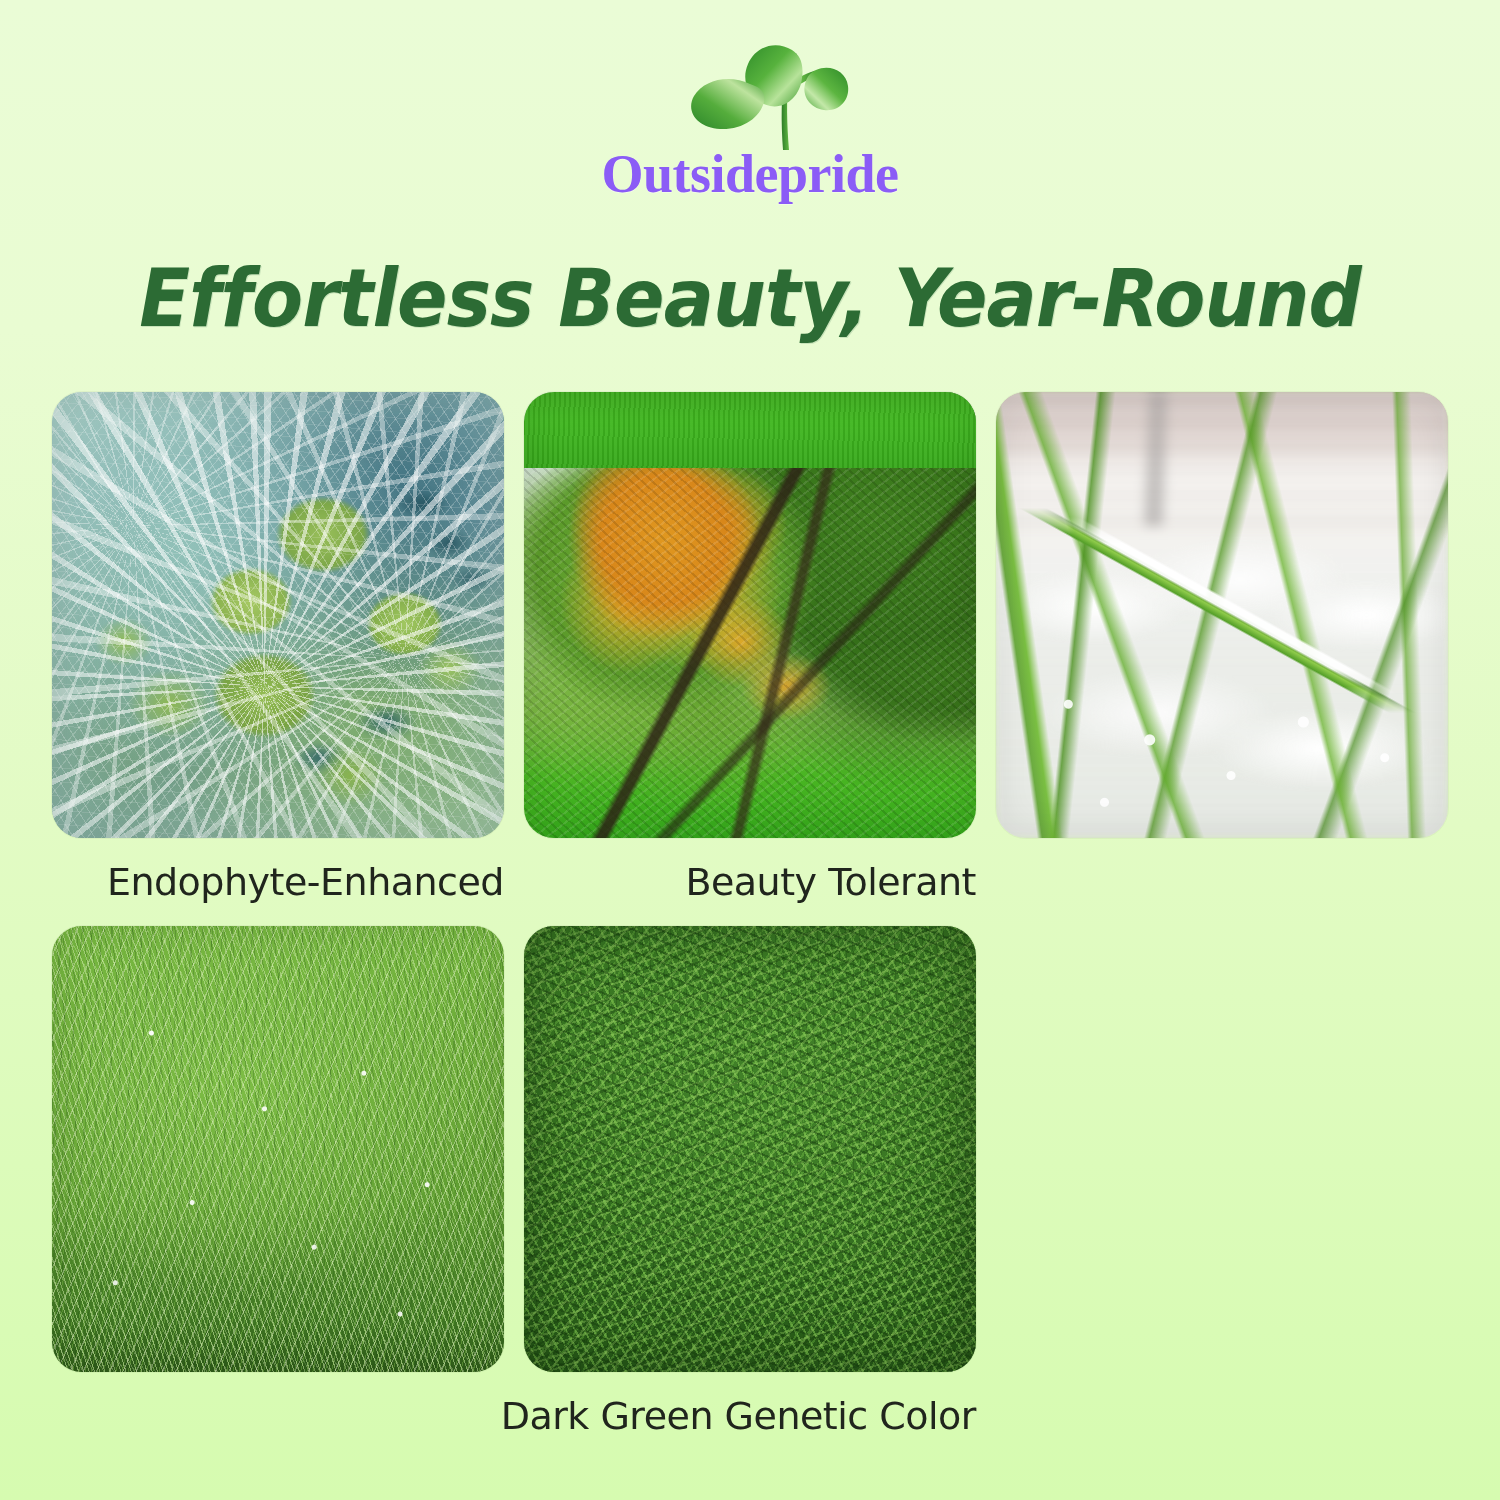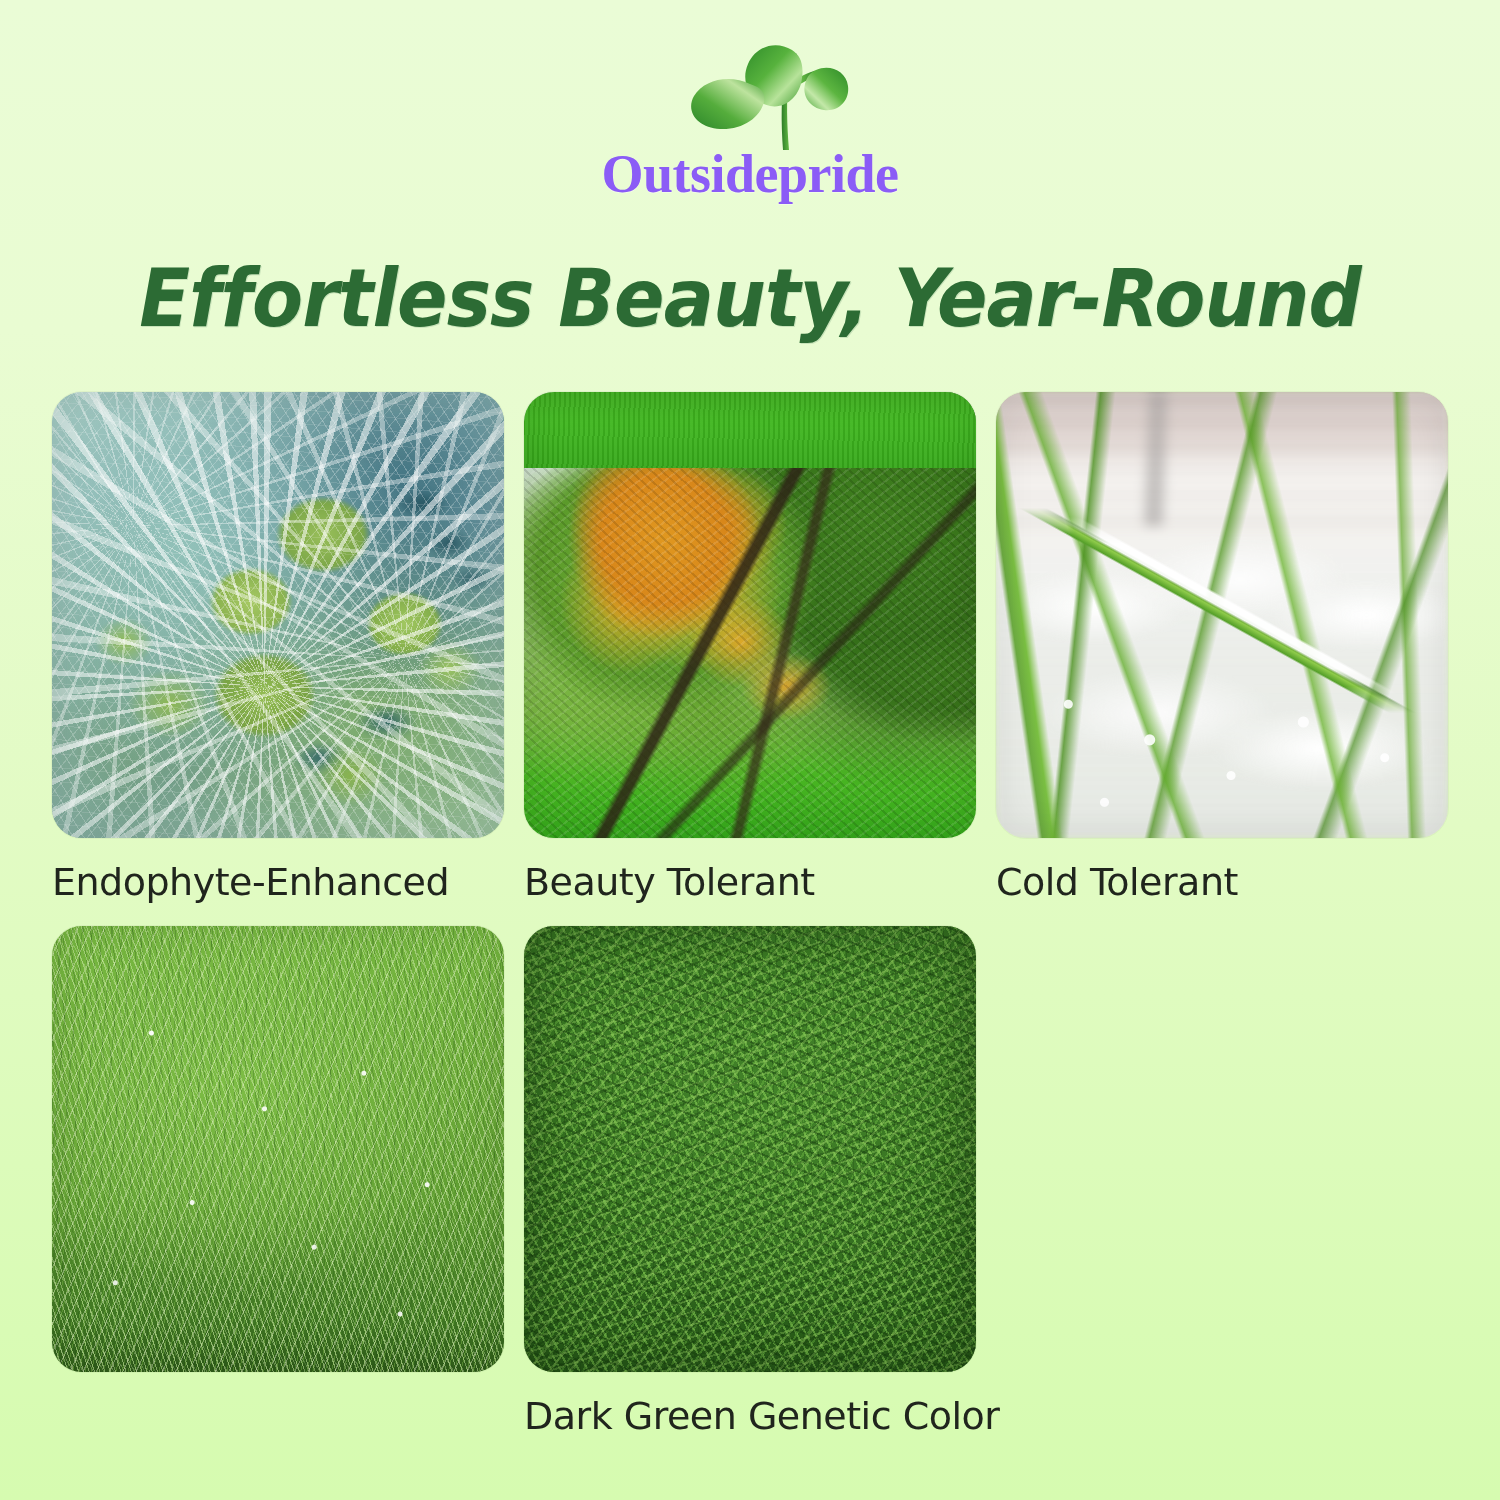--- a/index.html
+++ b/index.html
@@ -64,21 +64,21 @@
     width: 1396px;
     display: grid;
     grid-template-columns: repeat(3, 452px);
     grid-template-rows: auto auto;
     column-gap: 20px;
     row-gap: 22px;
   }
   .cell {
     display: flex;
     flex-direction: column;
-    align-items: flex-start;
+    align-items: flex-end;
   }
   .photo {
     width: 452px;
     height: 446px;
     border-radius: 30px;
     overflow: hidden;
     position: relative;
     box-shadow: 0 0 0 1px rgba(0,0,0,0.04);
   }
   .photo .layer { position: absolute; inset: 0; }
@@ -423,21 +423,20 @@
     <div class="photo">
       <div class="layer p4-bg"></div>
       <div class="layer p4-wall"></div>
       <div class="layer p4-snowbed"></div>
       <div class="layer p4-grass"></div>
       <div class="layer p4-blade"></div>
       <div class="layer p4-snowcap"></div>
       <div class="layer p4-flakes"></div>
       <div class="layer vignette"></div>
     </div>
-    <div class="caption">Cold Tolerant</div>
   </div>
 
   <div class="cell">
     <div class="photo">
       <div class="layer p5-base"></div>
       <div class="layer p5-fine"></div>
       <div class="layer p5-fine2"></div>
       <div class="layer p5-dew"></div>
       <div class="layer vignette"></div>
     </div>

